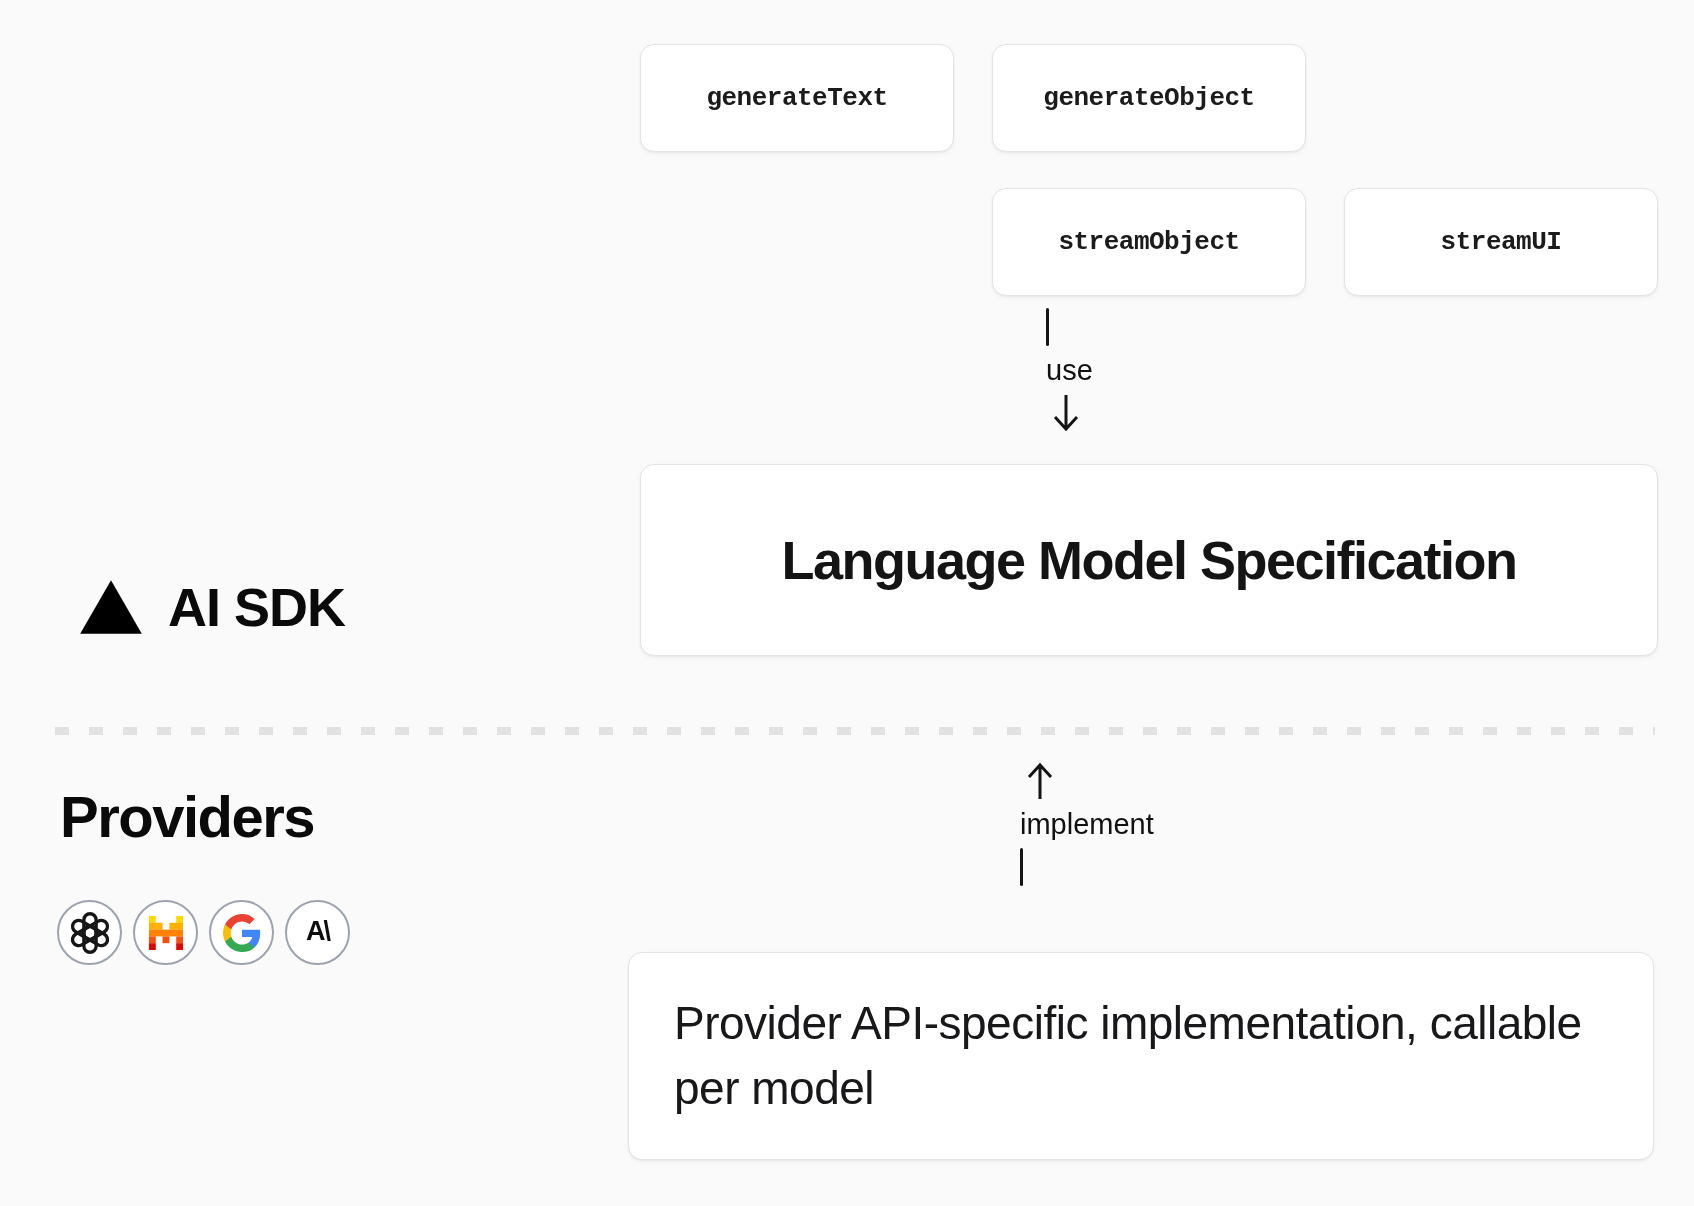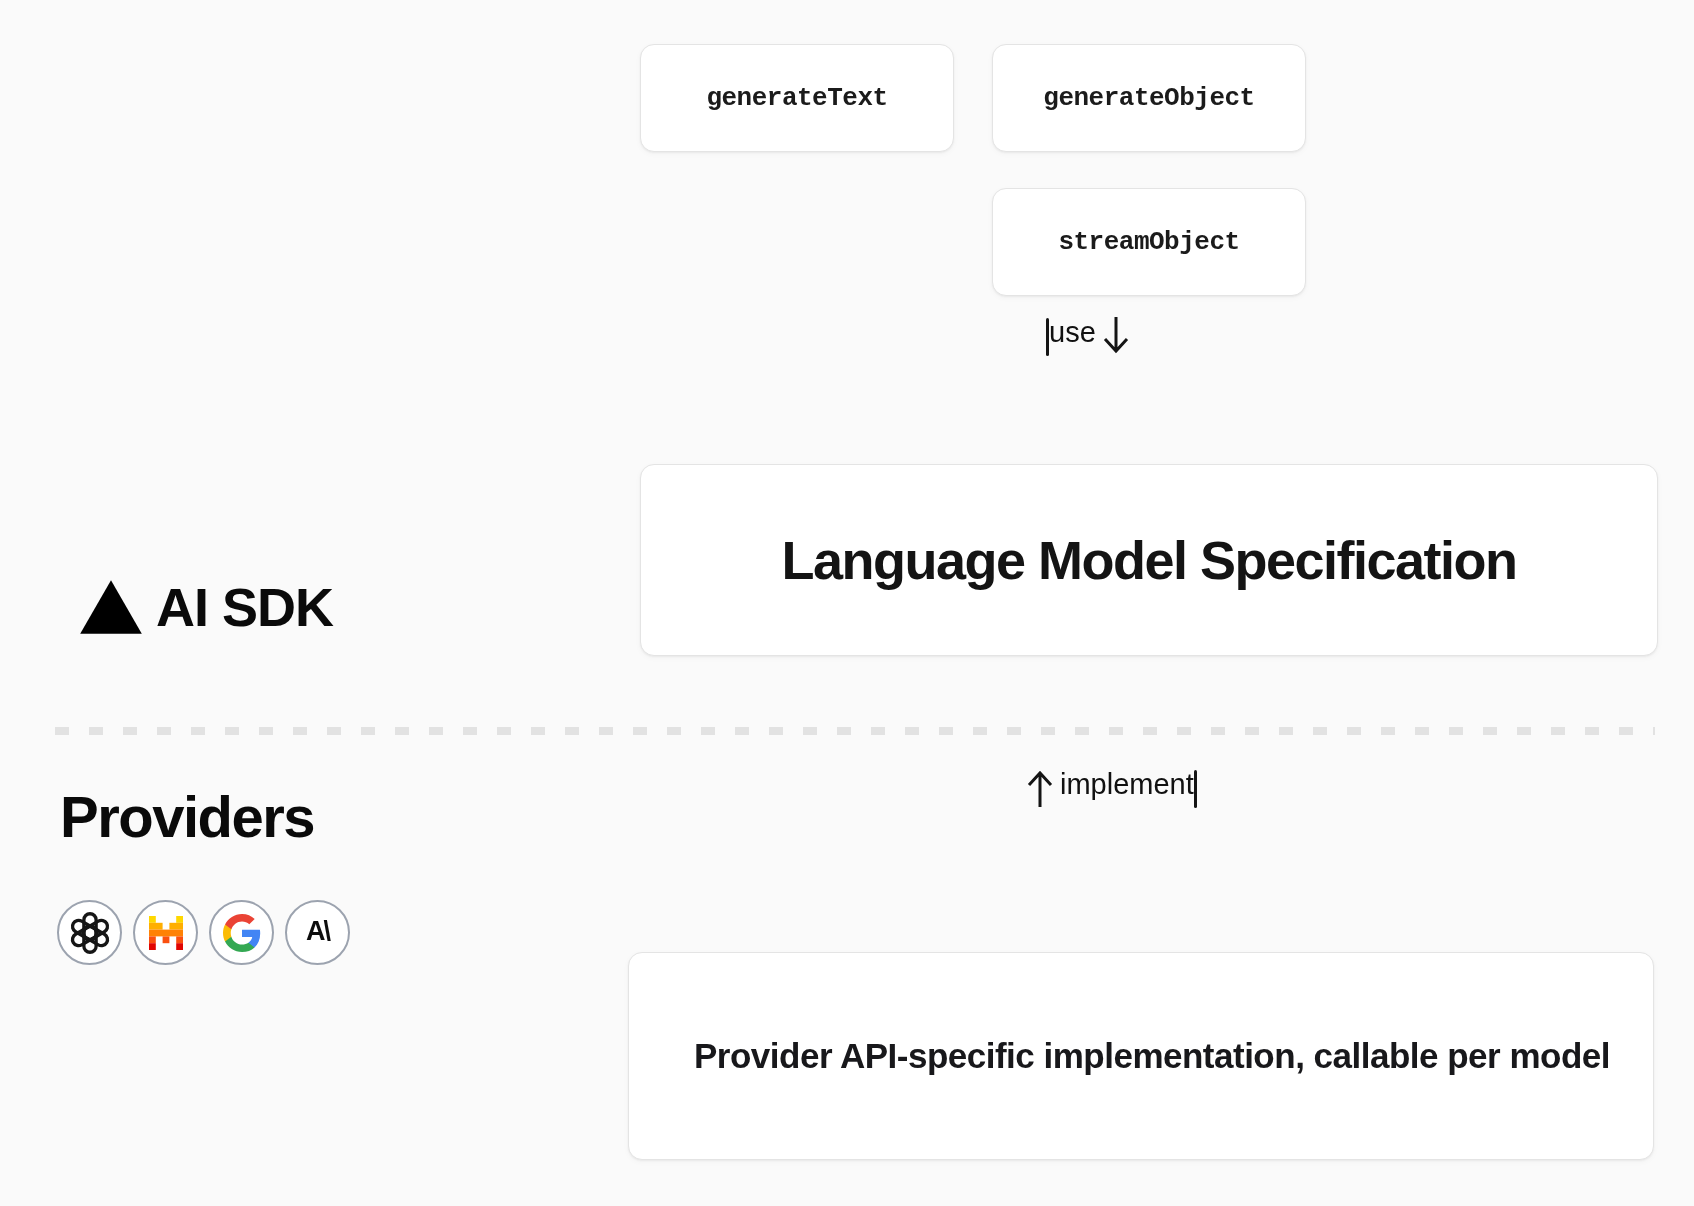--- a/index.html
+++ b/index.html
@@ -12,64 +12,67 @@
     position:absolute;background:#ffffff;border:1px solid #e4e4e4;border-radius:14px;
     box-shadow:0 1px 2px rgba(0,0,0,.05),0 2px 6px rgba(0,0,0,.03);
     display:flex;align-items:center;justify-content:center;box-sizing:border-box;
   }
   .fn-box{width:314px;height:108px;}
   .fn-box span{
     font-family:"Liberation Mono","DejaVu Sans Mono",monospace;
     font-size:26px;font-weight:600;letter-spacing:-0.5px;color:#1b1b1b;
   }
   
-  .connector{position:absolute;display:flex;flex-direction:row;align-items:flex-end;}
+  .connector{position:absolute;display:flex;flex-direction:column;align-items:flex-start;}
   .vline{width:3px;height:38px;background:#141414;border-radius:2px;}
   .edge-label{font-size:29px;font-weight:500;line-height:48px;color:#111;}
   .arrow-svg{display:block;}
   
   .spec-box{left:640px;top:464px;width:1018px;height:192px;}
   .spec-box span{font-size:54px;font-weight:800;letter-spacing:-1.5px;color:#141414;}
   
-  .brand{position:absolute;left:78px;top:576px;display:flex;align-items:center;gap:12px;text-align:center;}
+  .brand{position:absolute;left:78px;top:576px;display:flex;align-items:center;gap:24px;text-align:center;}
   .brand .label{font-size:54px;font-weight:800;letter-spacing:-1px;color:#0a0a0a;}
   
   .divider{
     position:absolute;left:55px;top:727px;width:1600px;height:8px;
     background:repeating-linear-gradient(to right,#e2e2e2 0 14px,transparent 14px 34px);
   }
   
   .providers-title{position:absolute;left:60px;top:784px;font-size:58px;font-weight:700;letter-spacing:-1.5px;line-height:1.15;color:#0a0a0a;}
   .icon-row{position:absolute;left:57px;top:900px;display:flex;gap:11px;}
   .picon{
     width:65px;height:65px;border-radius:50%;background:#fff;border:2px solid #9ca3af;
     display:flex;align-items:center;justify-content:center;box-sizing:border-box;overflow:hidden;
   }
   .anthropic-glyph{font-size:27px;font-weight:800;letter-spacing:-2px;color:#0d0d0d;transform:translateY(-1px);}
   
   .provider-box{left:628px;top:952px;width:1026px;height:208px;justify-content:flex-start;}
   .provider-box span{
-    display:block;width:990px;margin-left:65px;
-    font-size:35px;font-weight:700;letter-spacing:-0.5px;line-height:1.42;color:#18181b;
+    display:block;width:990px;margin-left:45px;
+    font-size:46px;font-weight:400;letter-spacing:-0.5px;line-height:1.42;color:#18181b;
   }
 </style>
 </head>
 <body>
 
 <div class="stage">
 
   <div class="card fn-box" style="left:992px;top:44px">
     <span>generateObject</span>
   </div>
   <div class="card fn-box" style="left:640px;top:44px">
     <span>generateText</span>
   </div>
 
   <div class="card fn-box" style="left:992px;top:188px">
     <span>streamObject</span>
+  </div>
+  <div class="card fn-box" style="left:1344px;top:188px">
+    <span>streamUI</span>
   </div>
 
   <div class="connector" style="left:1046px;top:308px;width:200px">
     <div class="vline"></div>
     <div class="edge-label">use</div>
     <svg class="arrow-svg" width="40" height="40" viewBox="0 0 40 40">
       <path d="M20 1 V33 M9 23 L20 35 L31 23" fill="none" stroke="#141414" stroke-width="3"></path>
     </svg>
   </div>
 

